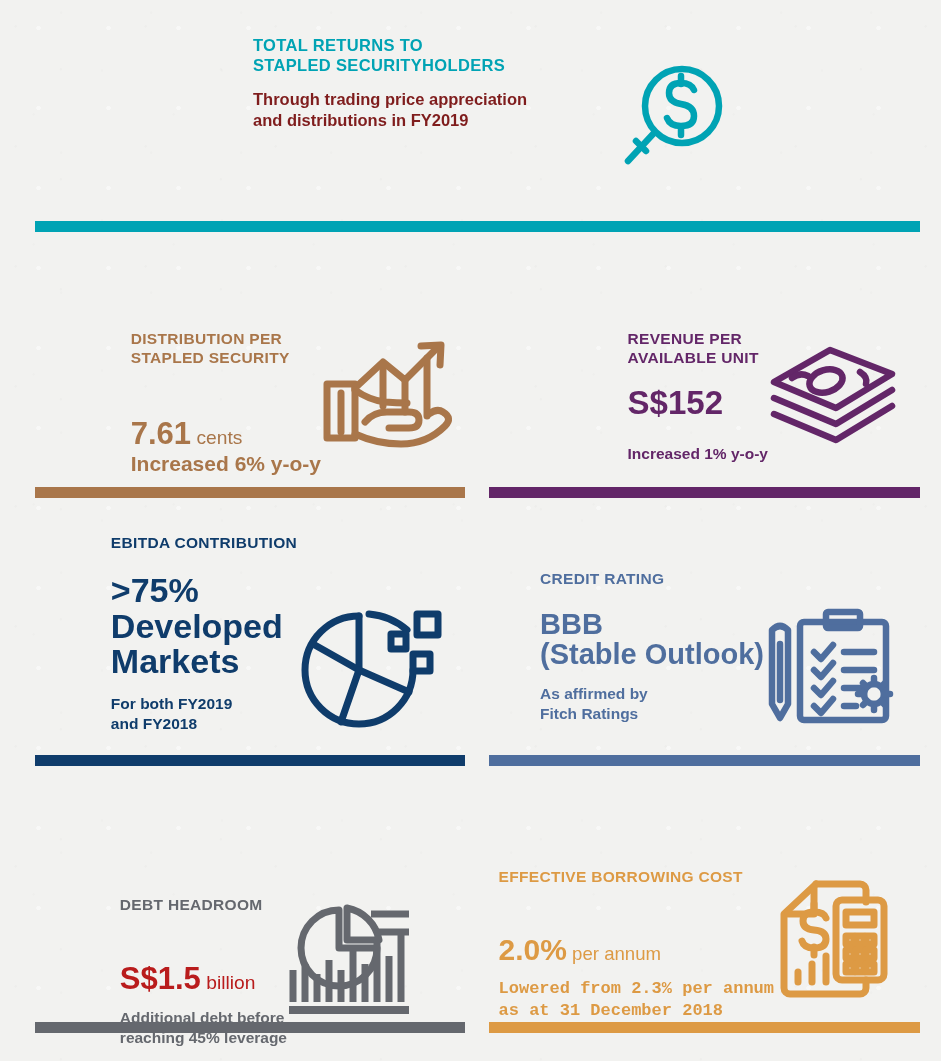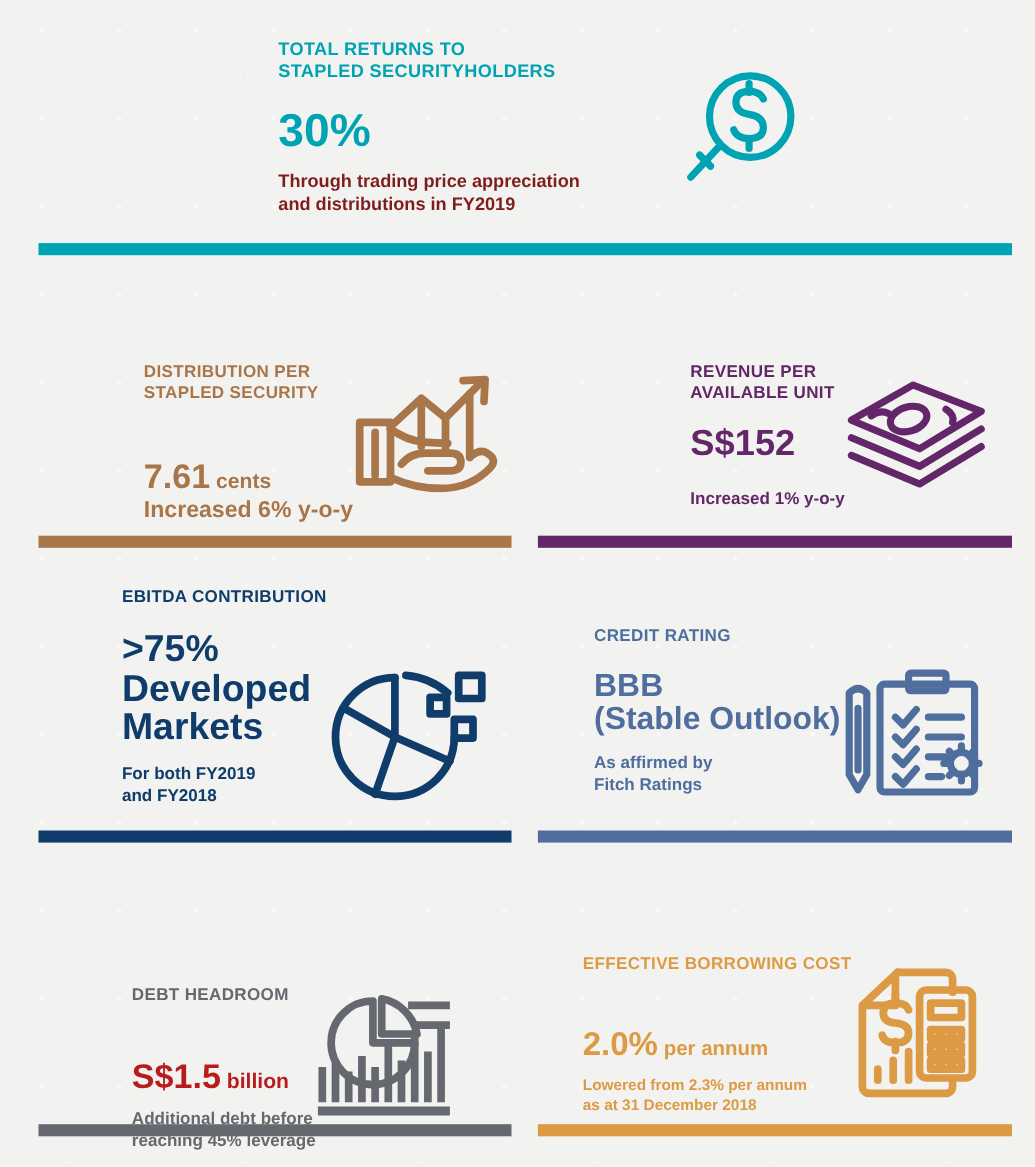--- a/index.html
+++ b/index.html
@@ -49,21 +49,21 @@
     margin: 0;
   }
   .big {
     font-weight: bold;
     line-height: 1.05;
     margin: 0;
     white-space: pre-line;
   }
   .big .unit {
     font-size: .62em;
-    font-weight: bold;
+    font-weight: normal;
   }
   .sub {
     font-weight: bold;
     line-height: 1.28;
     white-space: pre-line;
     margin: 0;
   }
   .rule {
     position: absolute;
     height: 11px;
@@ -109,33 +109,32 @@
   
   #debt { left: 35px; top: 896px; width: 430px; }
   #debt .kicker { font-size: 15.5px; }
   #debt .big { font-size: 31px; margin-top: 16px; }
   #debt .sub { font-size: 15.5px; margin-top: 12px; }
   #rule-debt { left: 35px; top: 1022px; width: 430px; }
 
   #ebc { left: 489px; top: 868px; width: 431px; }
   #ebc .kicker { font-size: 15.5px; }
   #ebc .big { font-size: 30px; margin-top: 16px; }
-  #ebc .sub { font-size: 14px; margin-top: 12px; }
+  #ebc .sub { font-size: 17px; margin-top: 12px; font-family: Liberation Mono, monospace; }
   #rule-ebc { left: 489px; top: 1022px; width: 431px; }
 </style>
 </head>
 <body>
 
 <div class="texture"></div>
 
 <div class="panel" id="hero">
   <div class="txt">
     <p class="kicker" style="color:#00a3b4">TOTAL RETURNS TO
 STAPLED SECURITYHOLDERS</p>
-    <p class="big" style="color:#00a3b4">30%</p>
     <p class="sub" style="color:#7f1d1d">Through trading price appreciation
 and distributions in FY2019</p>
   </div>
 </div>
 
 <div class="icon" id="hero-icon">
   <svg width="110" height="120" viewBox="0 0 110 120">
     <g fill="none" stroke="#00a3b4" stroke-width="6.5" stroke-linecap="round" stroke-linejoin="round">
       <circle cx="68" cy="44" r="37"></circle>
       <line x1="40" y1="71" x2="14" y2="99"></line>

